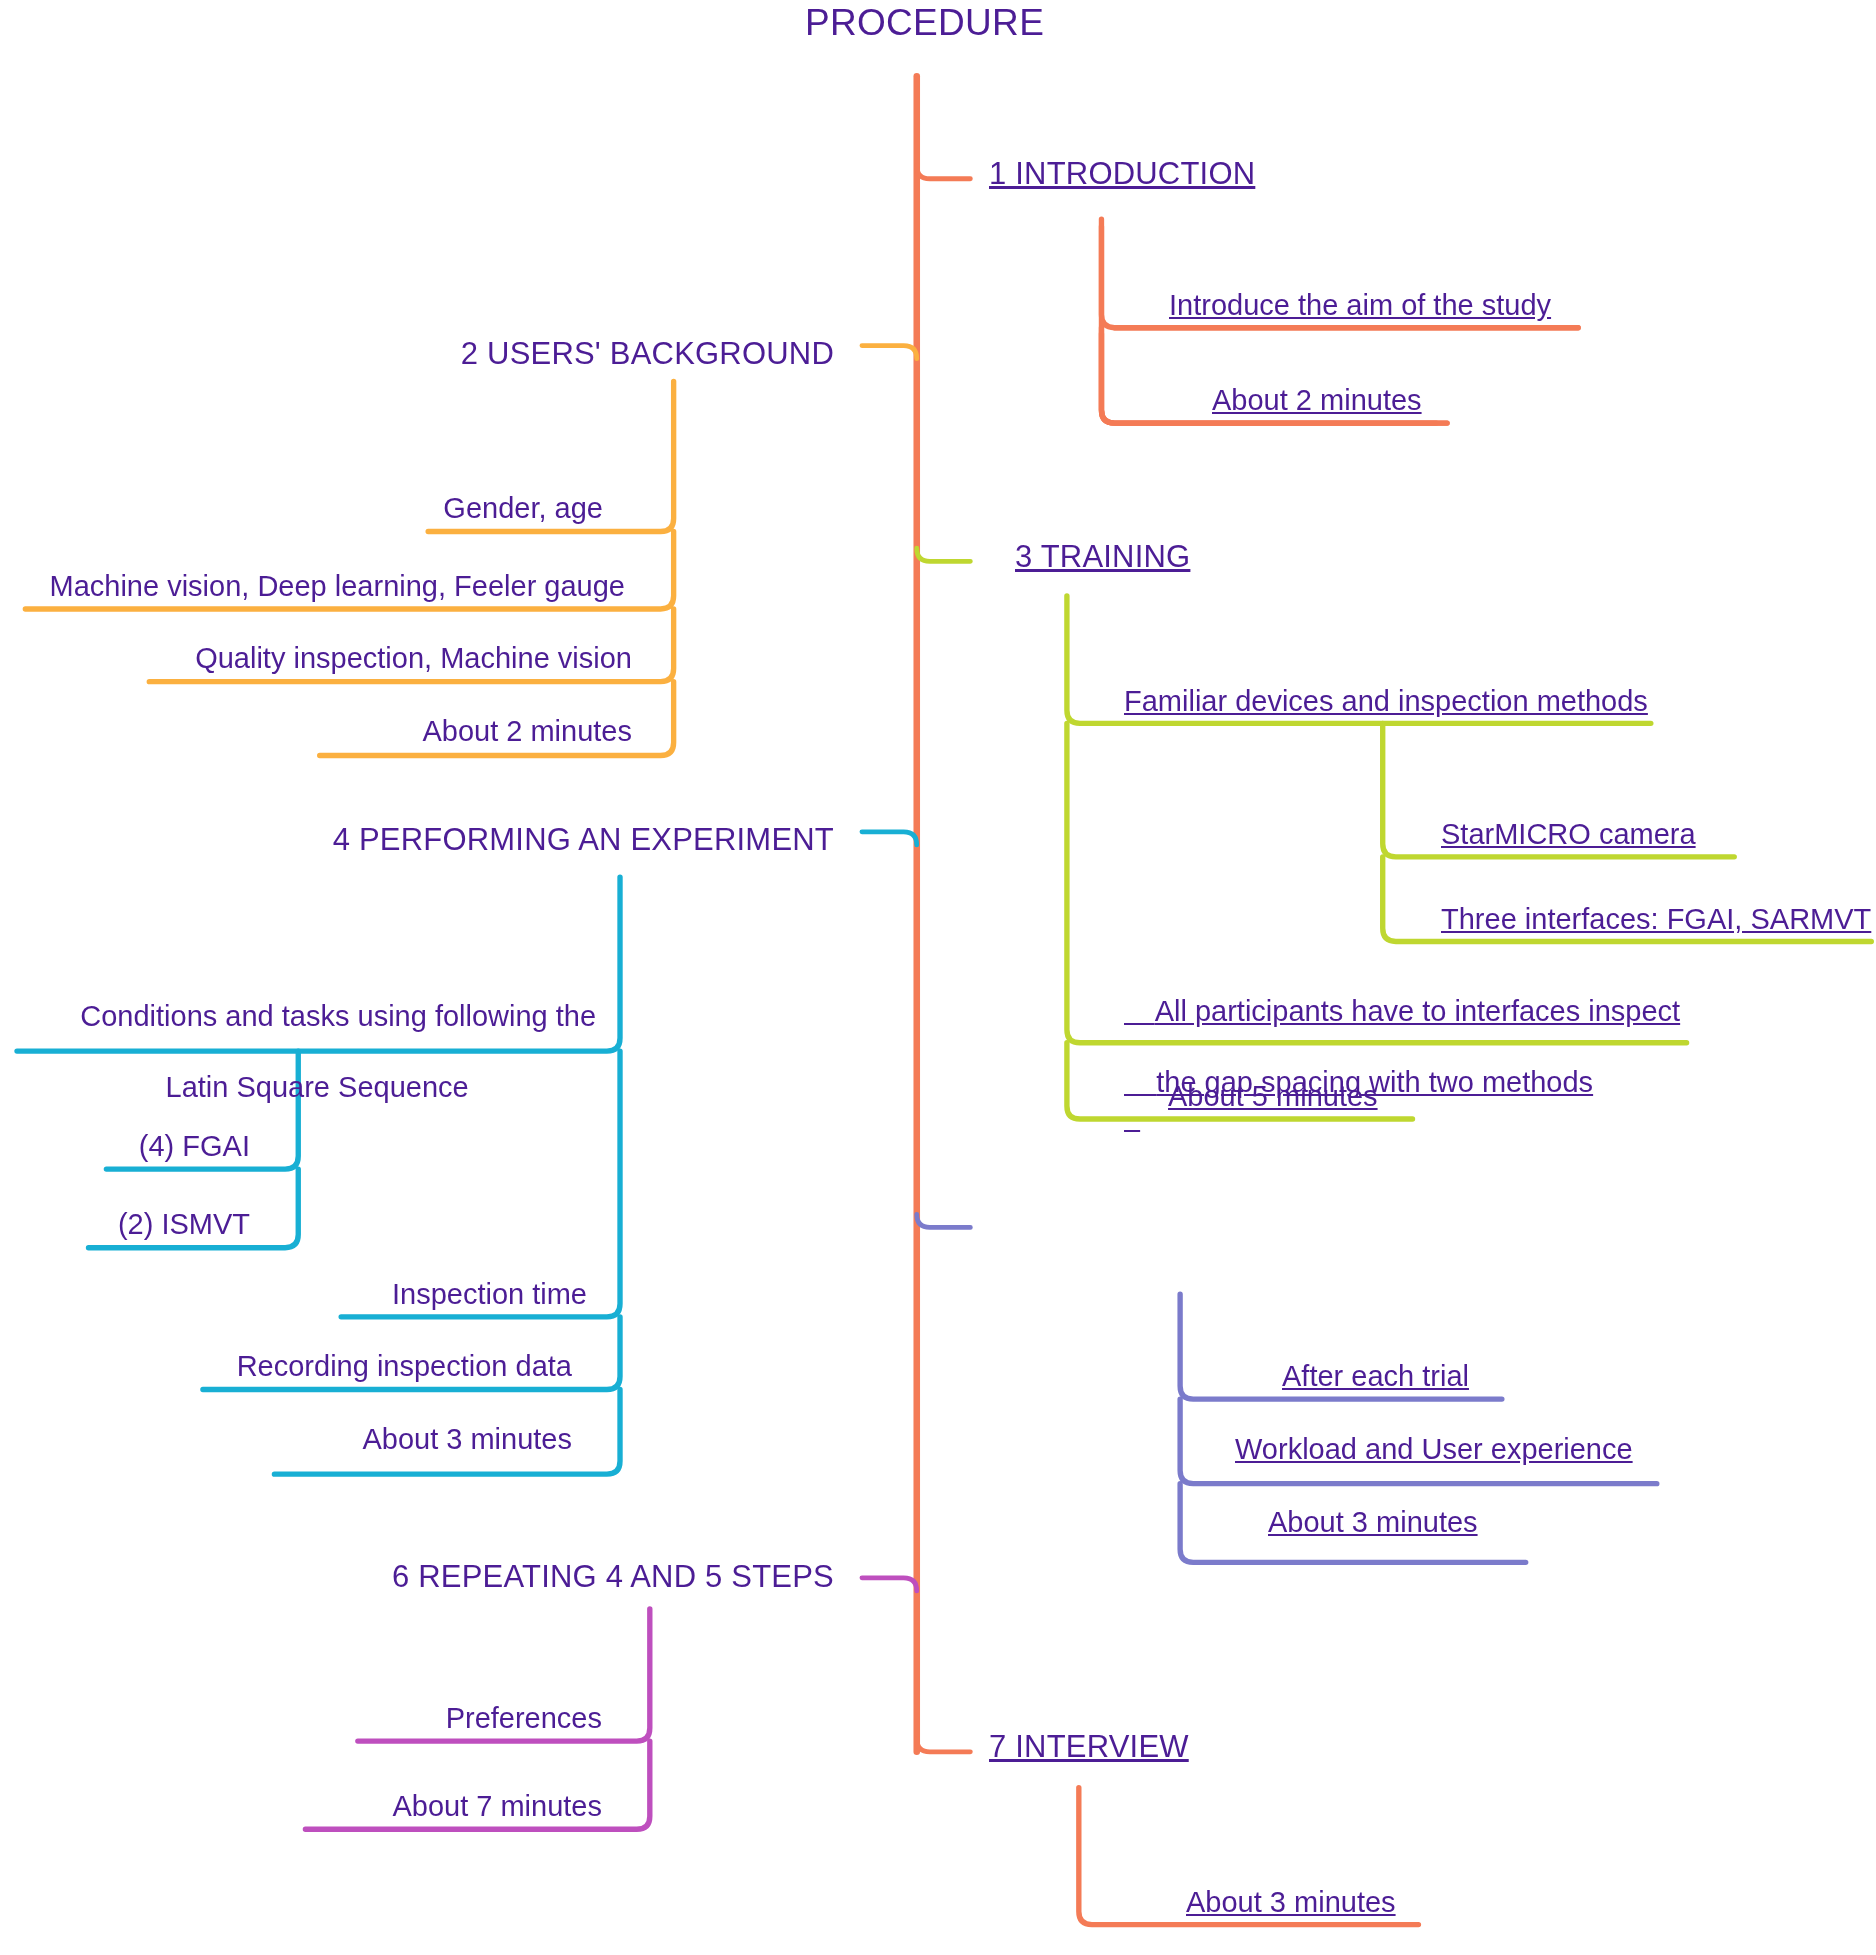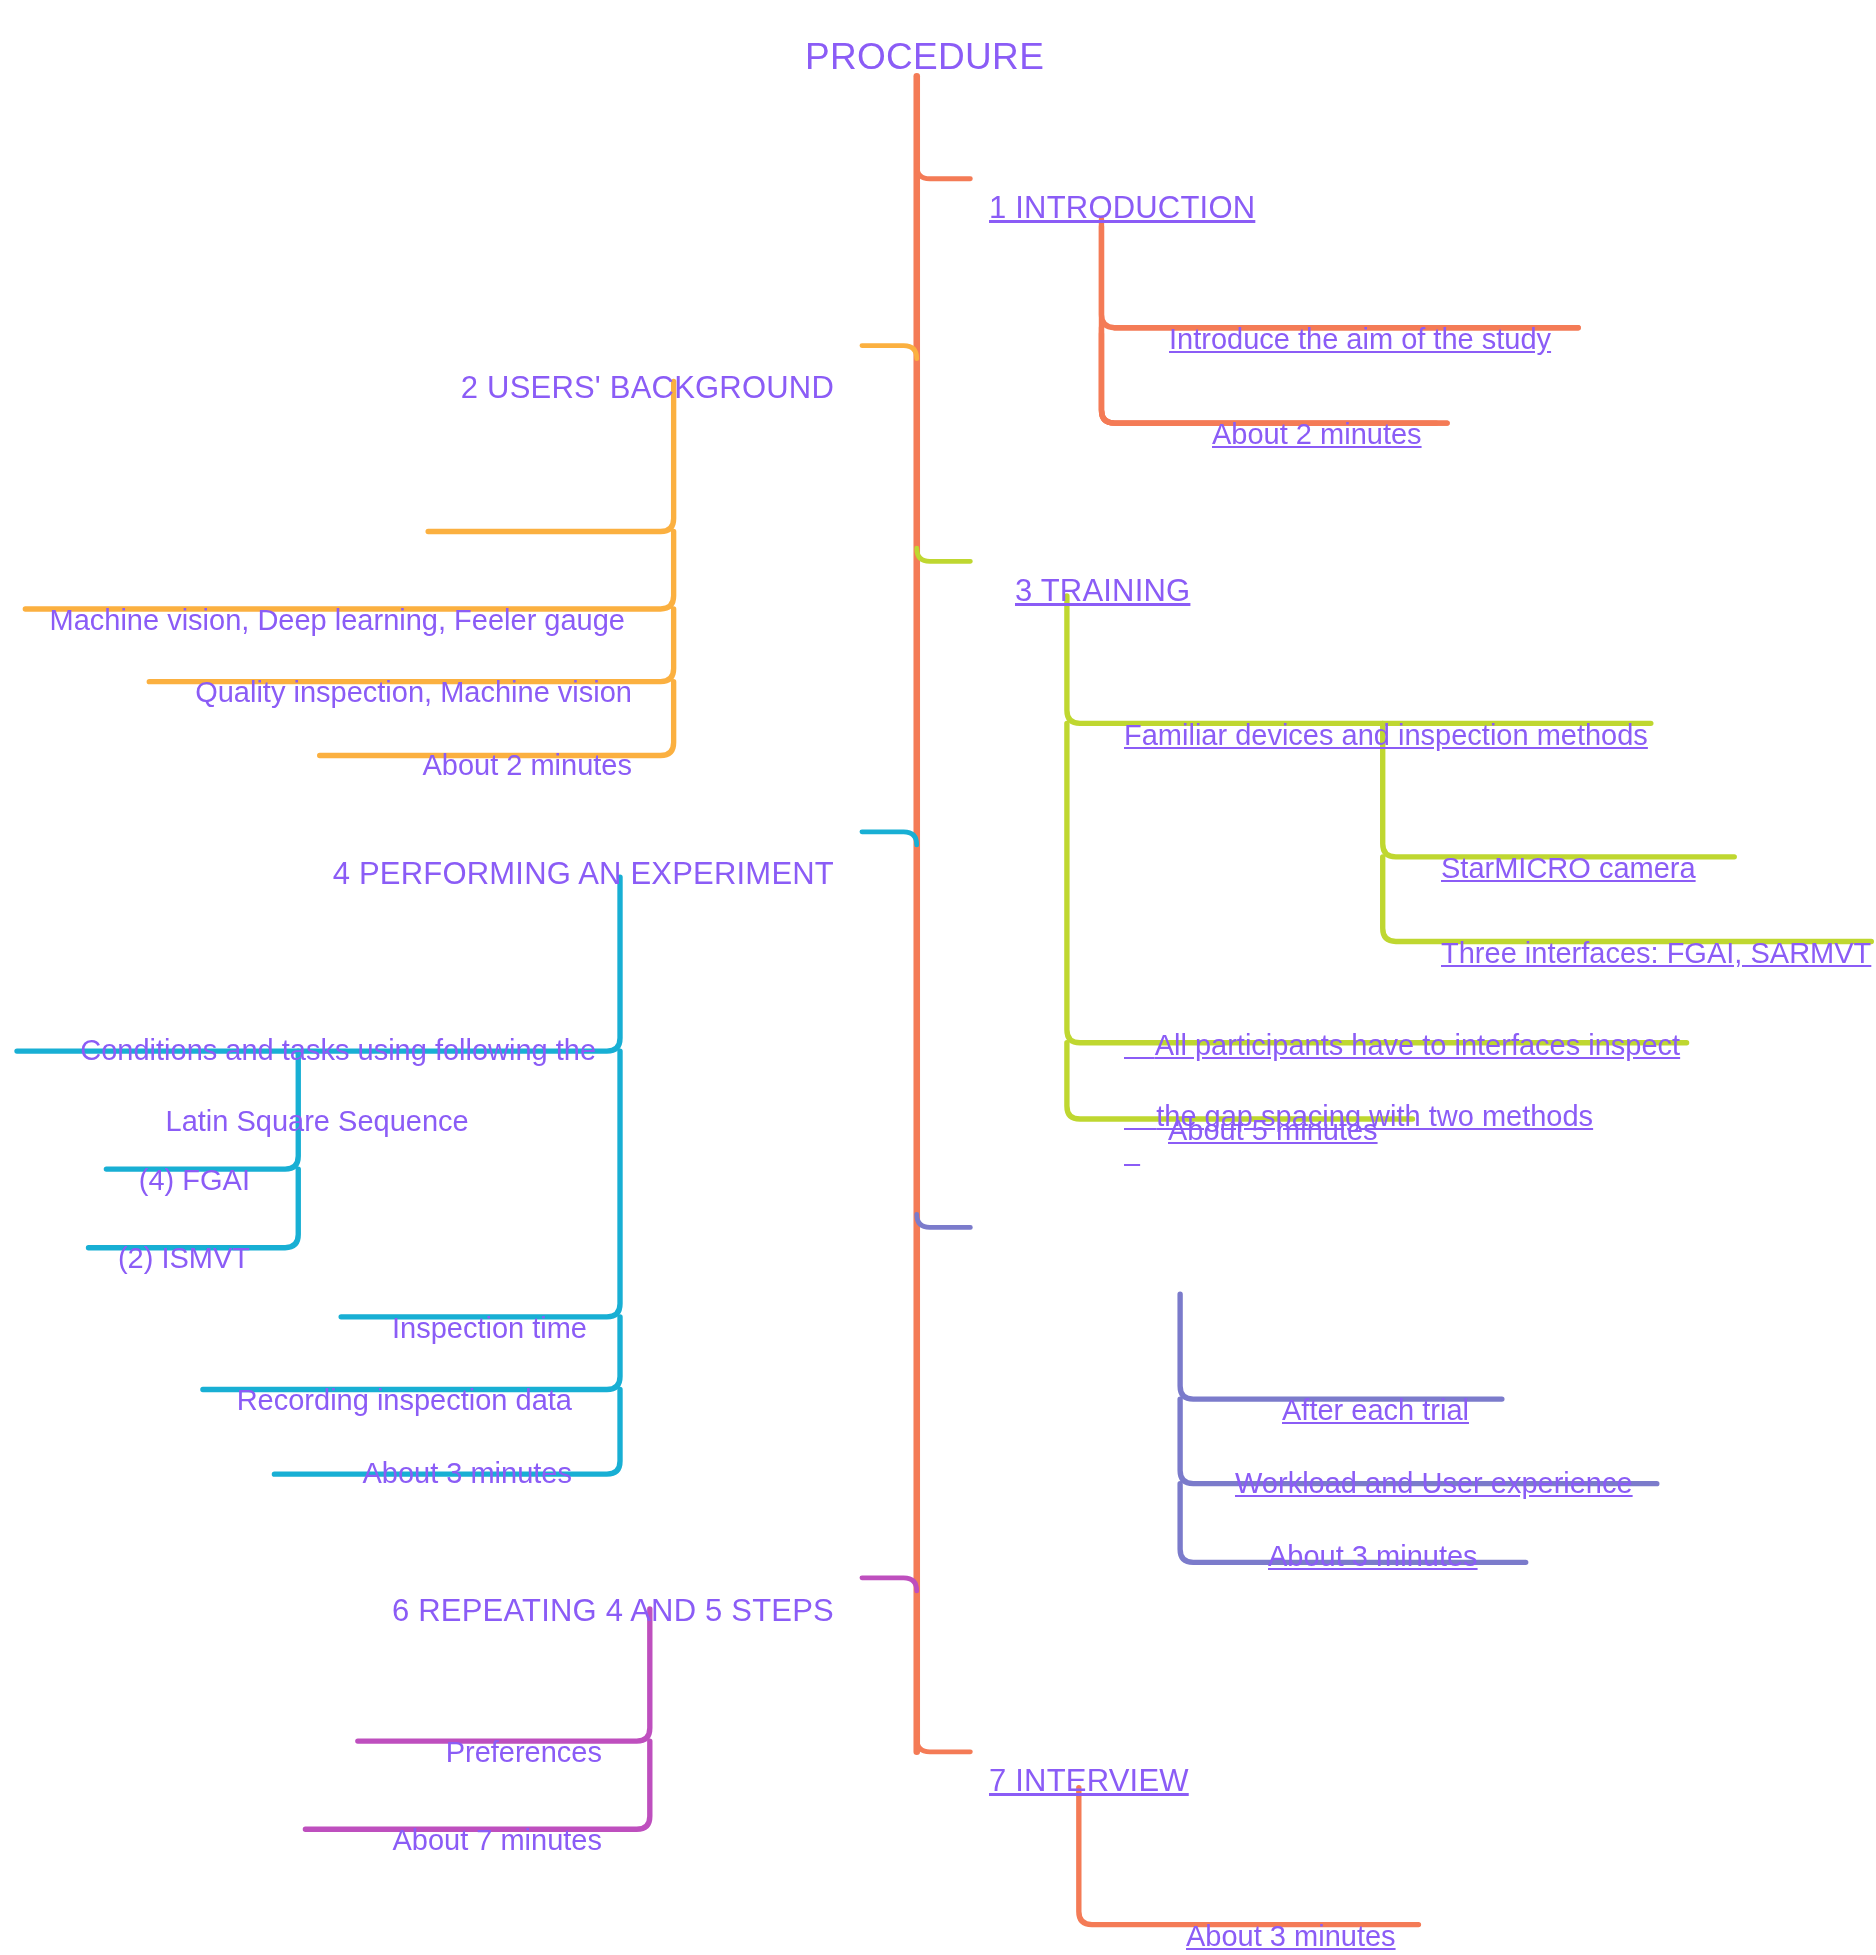--- a/index.html
+++ b/index.html
@@ -18,22 +18,21 @@
   #wires{
     position:absolute;
     left:0;top:0;
     width:1877px;height:1955px;
     pointer-events:none;
   }
   .lbl{
     position:absolute;
     white-space:pre;
     line-height:1.22;
-    color:#8b5cf6;
-    margin-top:34px;
+    color:#4c1d95;
   }
   
   .root-title{
     font-size:37px;
     letter-spacing:0.3px;
     font-weight:400;
   }
   
   .topic{
     font-size:31px;
@@ -103,20 +102,21 @@
     <path d="M1810,3000 L1810,3208 q0,22 22,22 L2380,3230" stroke="#F47B56" stroke-width="9"></path>
   </svg>
 
   <div class="lbl root-title" style="left:805px;top:0px;">PROCEDURE</div>
 
   <div class="lbl topic right" style="left:989px;top:155px;">1 INTRODUCTION</div>
   <div class="lbl leaf right" style="left:1169px;top:288px;">Introduce the aim of the study</div>
   <div class="lbl leaf right" style="left:1212px;top:383px;">About 2 minutes</div>
 
   <div class="lbl topic left" style="left:0px;width:834px;top:335px;">2 USERS' BACKGROUND</div>
+  <div class="lbl leaf left" style="left:0px;width:603px;top:491px;">Gender, age</div>
   <div class="lbl leaf left" style="left:0px;width:625px;top:569px;">Machine vision, Deep learning, Feeler gauge</div>
   <div class="lbl leaf left" style="left:0px;width:632px;top:641px;">Quality inspection, Machine vision</div>
   <div class="lbl leaf left" style="left:0px;width:632px;top:714px;">About 2 minutes</div>
 
   <div class="lbl topic right" style="left:1015px;top:538px;">3 TRAINING</div>
   <div class="lbl leaf right" style="left:1124px;top:684px;">Familiar devices and inspection methods</div>
   <div class="lbl leaf right" style="left:1441px;top:817px;">StarMICRO camera</div>
   <div class="lbl leaf right" style="left:1441px;top:902px;">Three interfaces: FGAI, SARMVT</div>
   <div class="lbl leaf right" style="left:1124px;top:959px;">
     <span>All participants have to interfaces inspect</span><br>

